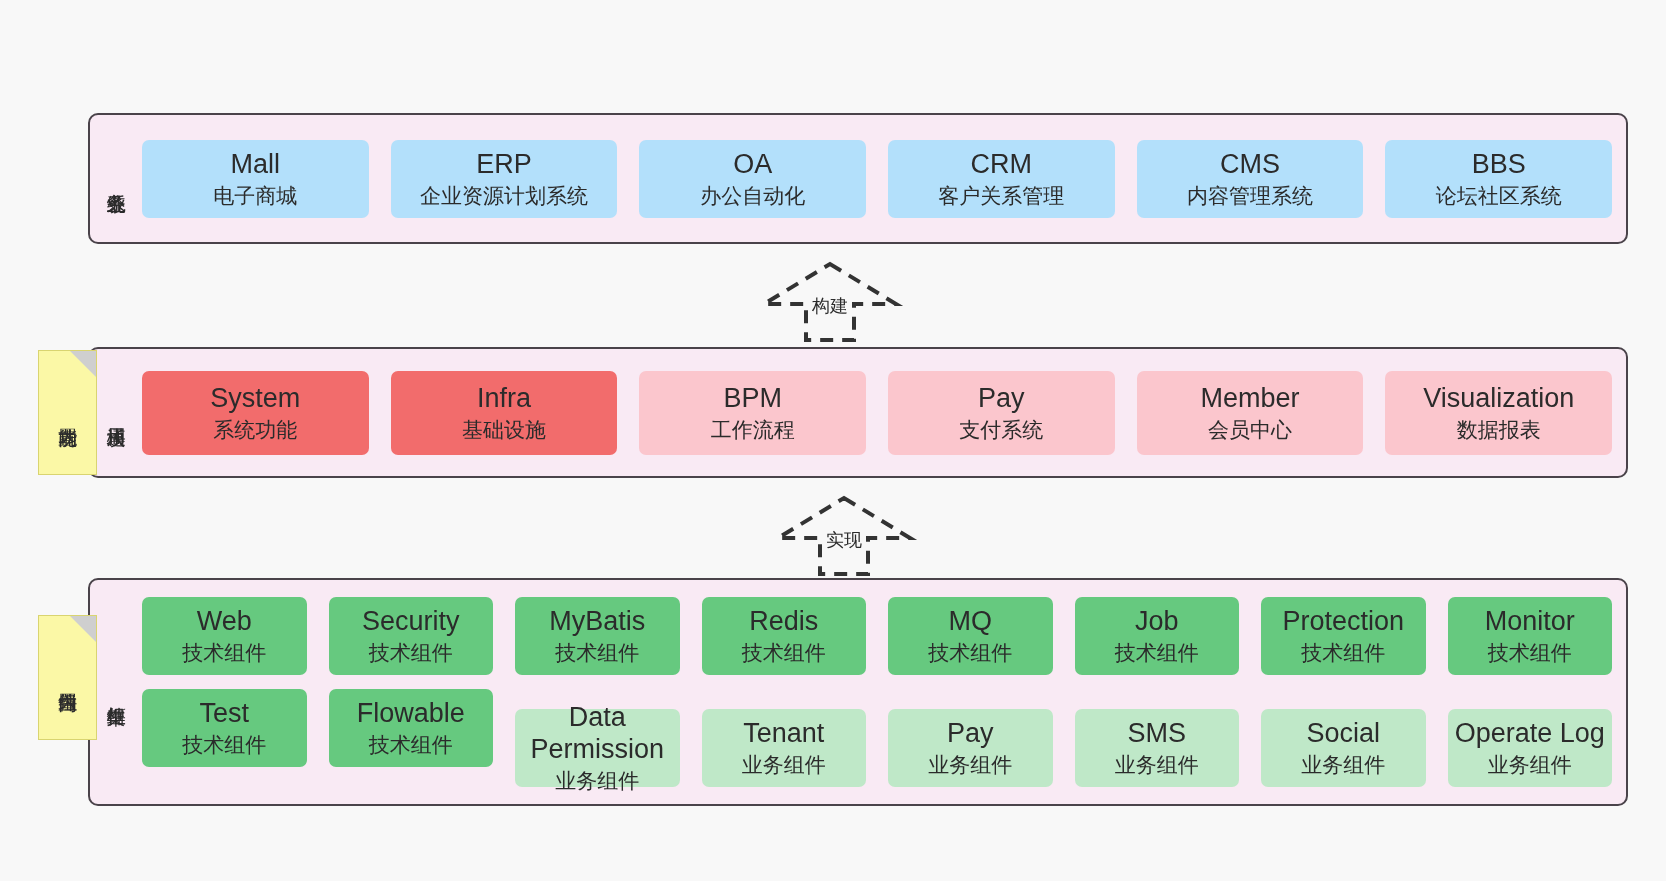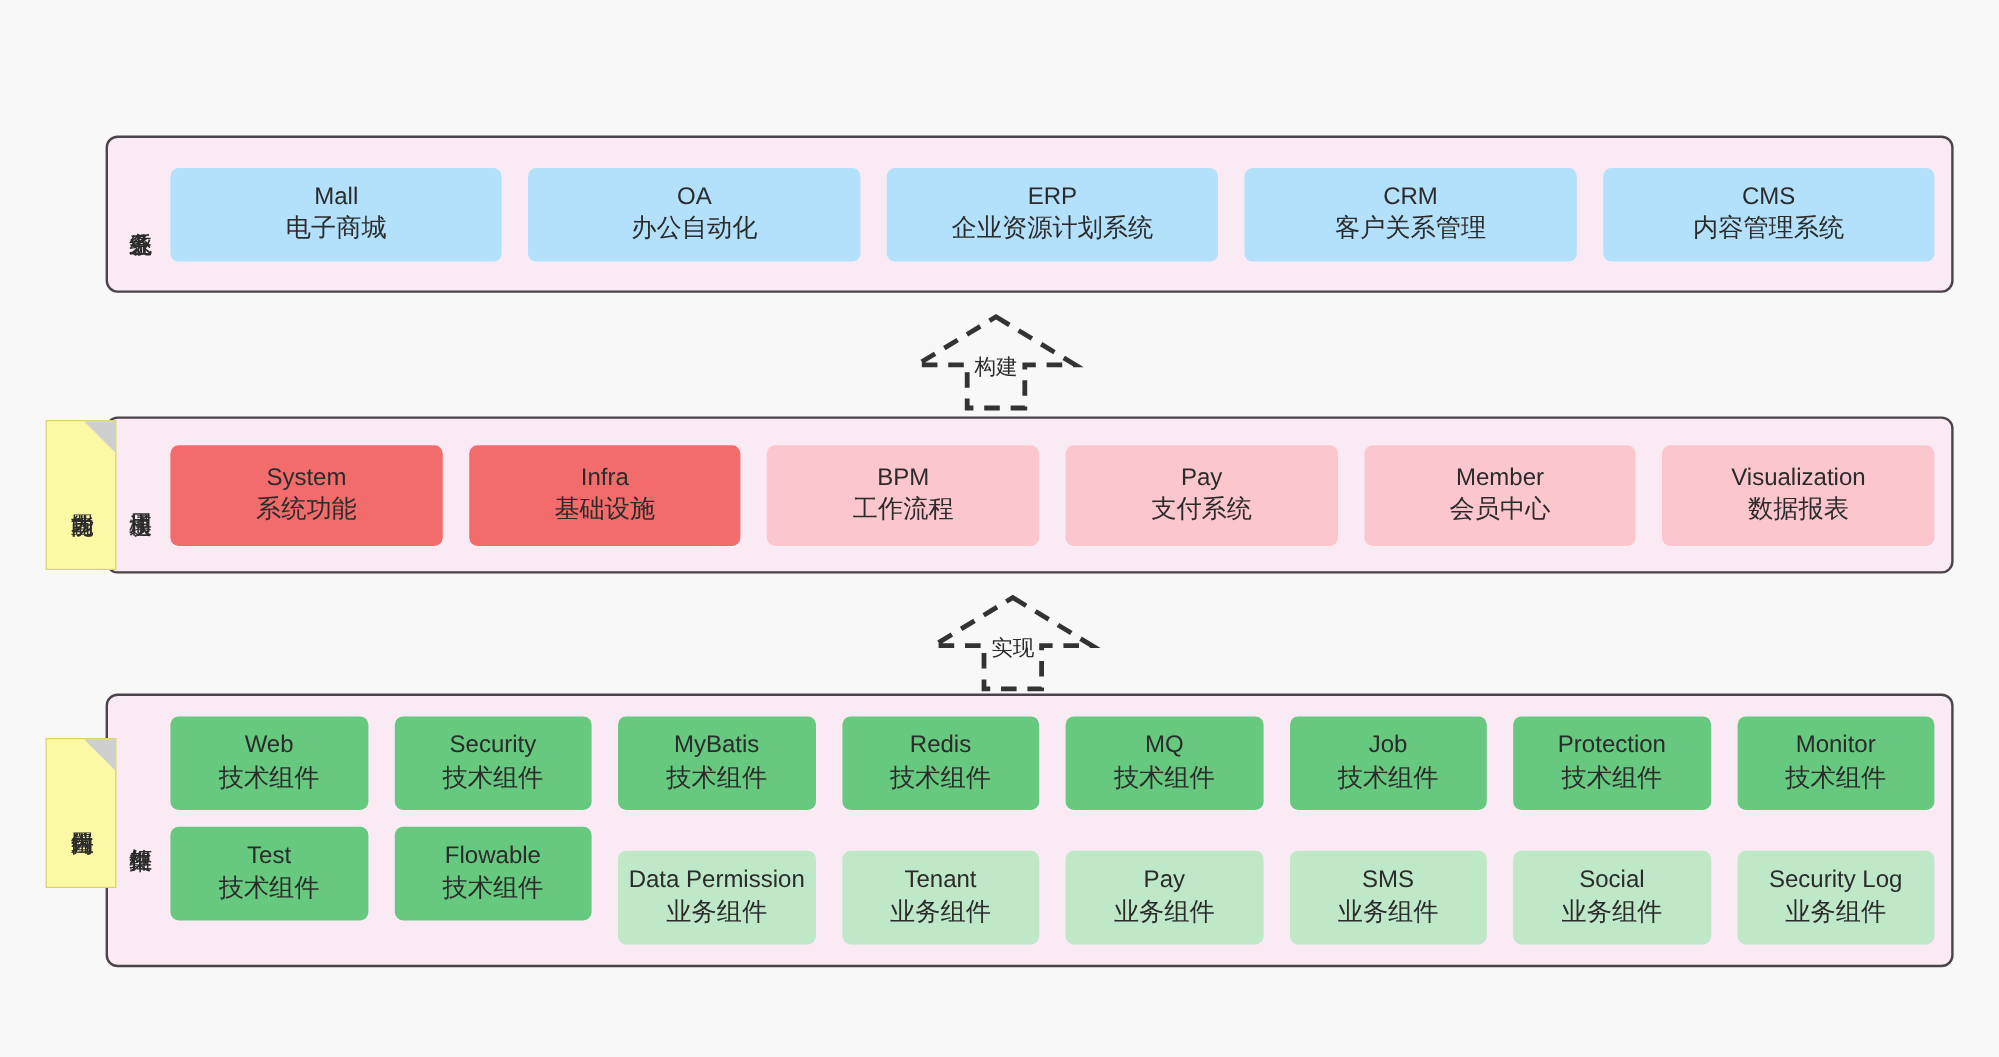--- a/index.html
+++ b/index.html
@@ -70,21 +70,21 @@
     display: flex;
     flex-direction: column;
     align-items: center;
     justify-content: center;
     text-align: center;
     padding: 6px 4px;
     color: #2b2b2b;
     min-width: 0;
   }
   .box .b-title {
-    font-size: 20px;
+    font-size: 27px;
     line-height: 1.18;
     white-space: pre-line;
   }
   .box .b-sub {
     font-size: 21px;
     line-height: 1.22;
     margin-top: 2px;
   }
   .h-biz   { height: 78px; }
   .h-mod   { height: 84px; }
@@ -149,34 +149,38 @@
 
   <div class="layer" id="layer-business" style="left:88px; top:113px; width:1540px; height:131px;">
     <div class="layer-title">业务系统</div>
     <div class="layer-body">
       <div class="row">
         <div class="box h-biz c-blue">
           <span class="b-title">Mall</span>
           <span class="b-sub">电子商城</span>
         </div>
         <div class="box h-biz c-blue">
+          <span class="b-title">ERP</span>
+          <span class="b-sub">企业资源计划系统</span>
+        </div>
+        <div class="box h-biz c-blue">
           <span class="b-title">OA</span>
           <span class="b-sub">办公自动化</span>
         </div>
         <div class="box h-biz c-blue">
-          <span class="b-title">ERP</span>
-          <span class="b-sub">企业资源计划系统</span>
-        </div>
-        <div class="box h-biz c-blue">
           <span class="b-title">CRM</span>
           <span class="b-sub">客户关系管理</span>
         </div>
         <div class="box h-biz c-blue">
           <span class="b-title">CMS</span>
           <span class="b-sub">内容管理系统</span>
+        </div>
+        <div class="box h-biz c-blue">
+          <span class="b-title">BBS</span>
+          <span class="b-sub">论坛社区系统</span>
         </div>
       </div>
     </div>
   </div>
 
   <div class="connector" id="conn-build" style="left:756px; top:256px; width:148px; height:90px;">
     <svg width="148" height="90" viewBox="0 0 148 90" aria-hidden="true">
       <path d="M 74 8 L 140 48 L 98 48 L 98 84 L 50 84 L 50 48 L 8 48 Z" fill="none" stroke="#333333" stroke-width="4" stroke-dasharray="13 9" stroke-linejoin="miter"></path>
     </svg>
     <div class="conn-label" style="top:38px;">构建</div>
@@ -291,21 +295,21 @@
         </div>
         <div class="box h-comp c-lightgreen">
           <span class="b-title">SMS</span>
           <span class="b-sub">业务组件</span>
         </div>
         <div class="box h-comp c-lightgreen">
           <span class="b-title">Social</span>
           <span class="b-sub">业务组件</span>
         </div>
         <div class="box h-comp c-lightgreen">
-          <span class="b-title">Security Log</span>
+          <span class="b-title">Operate Log</span>
           <span class="b-sub">业务组件</span>
         </div>
       </div>
 
     </div>
   </div>
 
 </div>
 
 </body></html>

